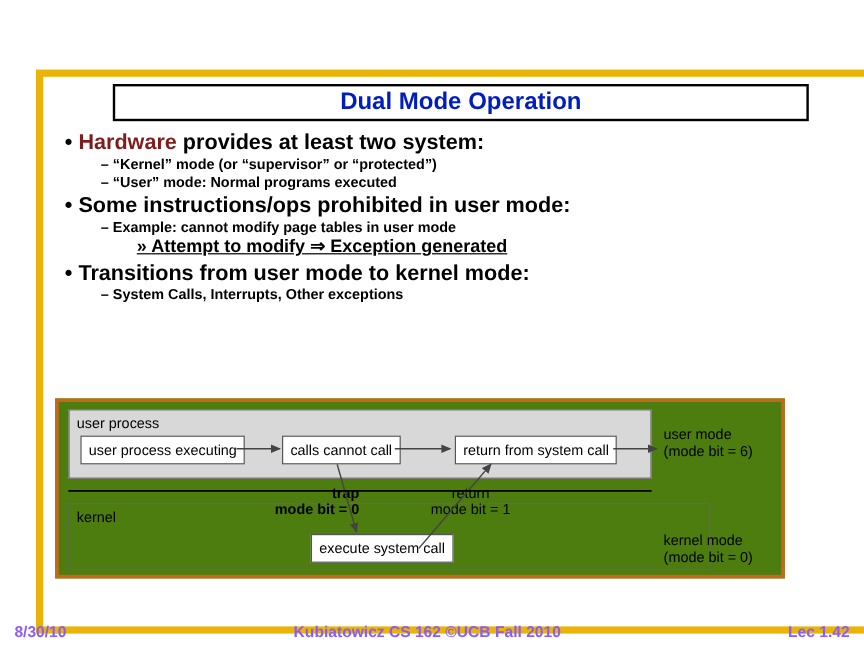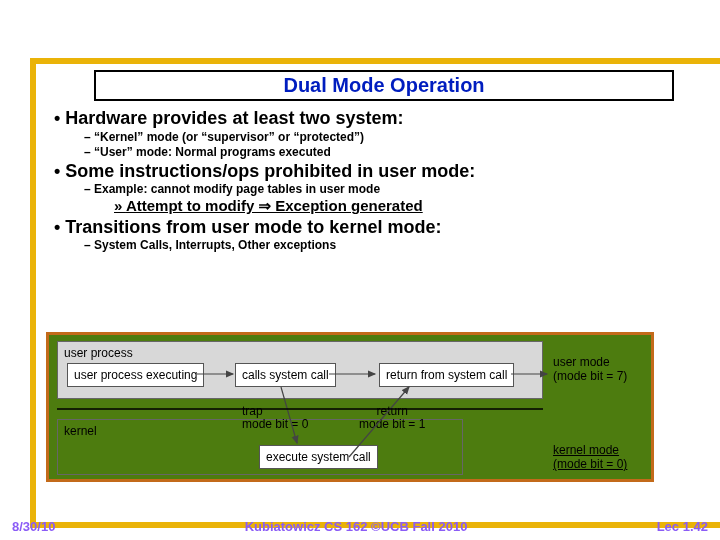--- a/index.html
+++ b/index.html
@@ -37,21 +37,21 @@
     font-size: 18px;
     font-weight: bold;
     line-height: 1.25;
   }
   .b1 { margin-left: 10px; text-indent: -14px; padding-left: 14px; }
   .b1::before { content: "• "; }
   .b2 { margin-left: 40px; font-size: 12px; text-indent: -12px; padding-left: 12px; }
   .b2::before { content: "– "; }
   .b3 { margin-left: 70px; font-size: 15px; text-indent: -14px; padding-left: 14px; text-decoration: underline; }
   .b3::before { content: "» "; }
-  .accent { color: #000000; }
+  .accent { color: #7f1d1d; }
 
   .diagram {
     position: absolute;
     left: 46px;
     top: 332px;
     width: 608px;
     height: 150px;
     border: 3px solid #c36a1a;
     background: #4d7c0f;
     font-family: Verdana, Geneva, sans-serif;
@@ -75,28 +75,28 @@
     text-align: center;
   }
   .dg-up1 { left: 18px; top: 28px; text-align: center; }
   .dg-up2 { left: 186px; top: 28px; }
   .dg-up3 { left: 330px; top: 28px; }
   .dg-usermode { position: absolute; left: 504px; top: 20px; line-height: 1.2; }
 
   .dg-kernel {
     position: absolute;
     left: 8px; top: 84px;
-    width: 406px; height: 56px;
+    width: 535px; height: 56px;
     border: 1px solid #666;
   }
   .dg-kernel-label { position: absolute; left: 6px; top: 4px; }
   .dg-exec { left: 210px; top: 110px; }
-  .dg-kernelmode { position: absolute; left: 504px; top: 108px; line-height: 1.2; text-decoration: underline; }
+  .dg-kernelmode { position: absolute; left: 504px; top: 108px; line-height: 1.2; }
 
-  .dg-trap { position: absolute; left: 193px; top: 70px; text-align: left; line-height: 1.1; }
+  .dg-trap { position: absolute; left: 180px; top: 70px; text-align: right; line-height: 1.1; font-weight: bold; }
   .dg-return { position: absolute; left: 310px; top: 70px; text-align: center; line-height: 1.1; }
 
   .footer {
     position: absolute;
     left: 0; bottom: 6px;
     width: 720px;
     padding: 0 12px;
     display: flex;
     justify-content: space-between;
     font-size: 13px;
@@ -122,25 +122,25 @@
     <div class="b1">Transitions from user mode to kernel mode:</div>
     <div class="b2">System Calls, Interrupts, Other exceptions</div>
   </div>
 </div>
 
 <div class="diagram">
   <div class="dg-user">
     <div class="dg-user-label">user process</div>
   </div>
   <div class="dg-box dg-up1">user process executing</div>
-  <div class="dg-box dg-up2">calls system call</div>
+  <div class="dg-box dg-up2">calls cannot call</div>
   <div class="dg-box dg-up3">return from system call</div>
   <div class="dg-usermode">
     <span>user mode</span><br>
-    <span>(mode bit = 7)</span>
+    <span>(mode bit = 6)</span>
   </div>
 
   <div class="dg-kernel">
     <div class="dg-kernel-label">kernel</div>
   </div>
   <div class="dg-box dg-exec">execute system call</div>
   <div class="dg-kernelmode">
     <span>kernel mode</span><br>
     <span>(mode bit = 0)</span>
   </div>

